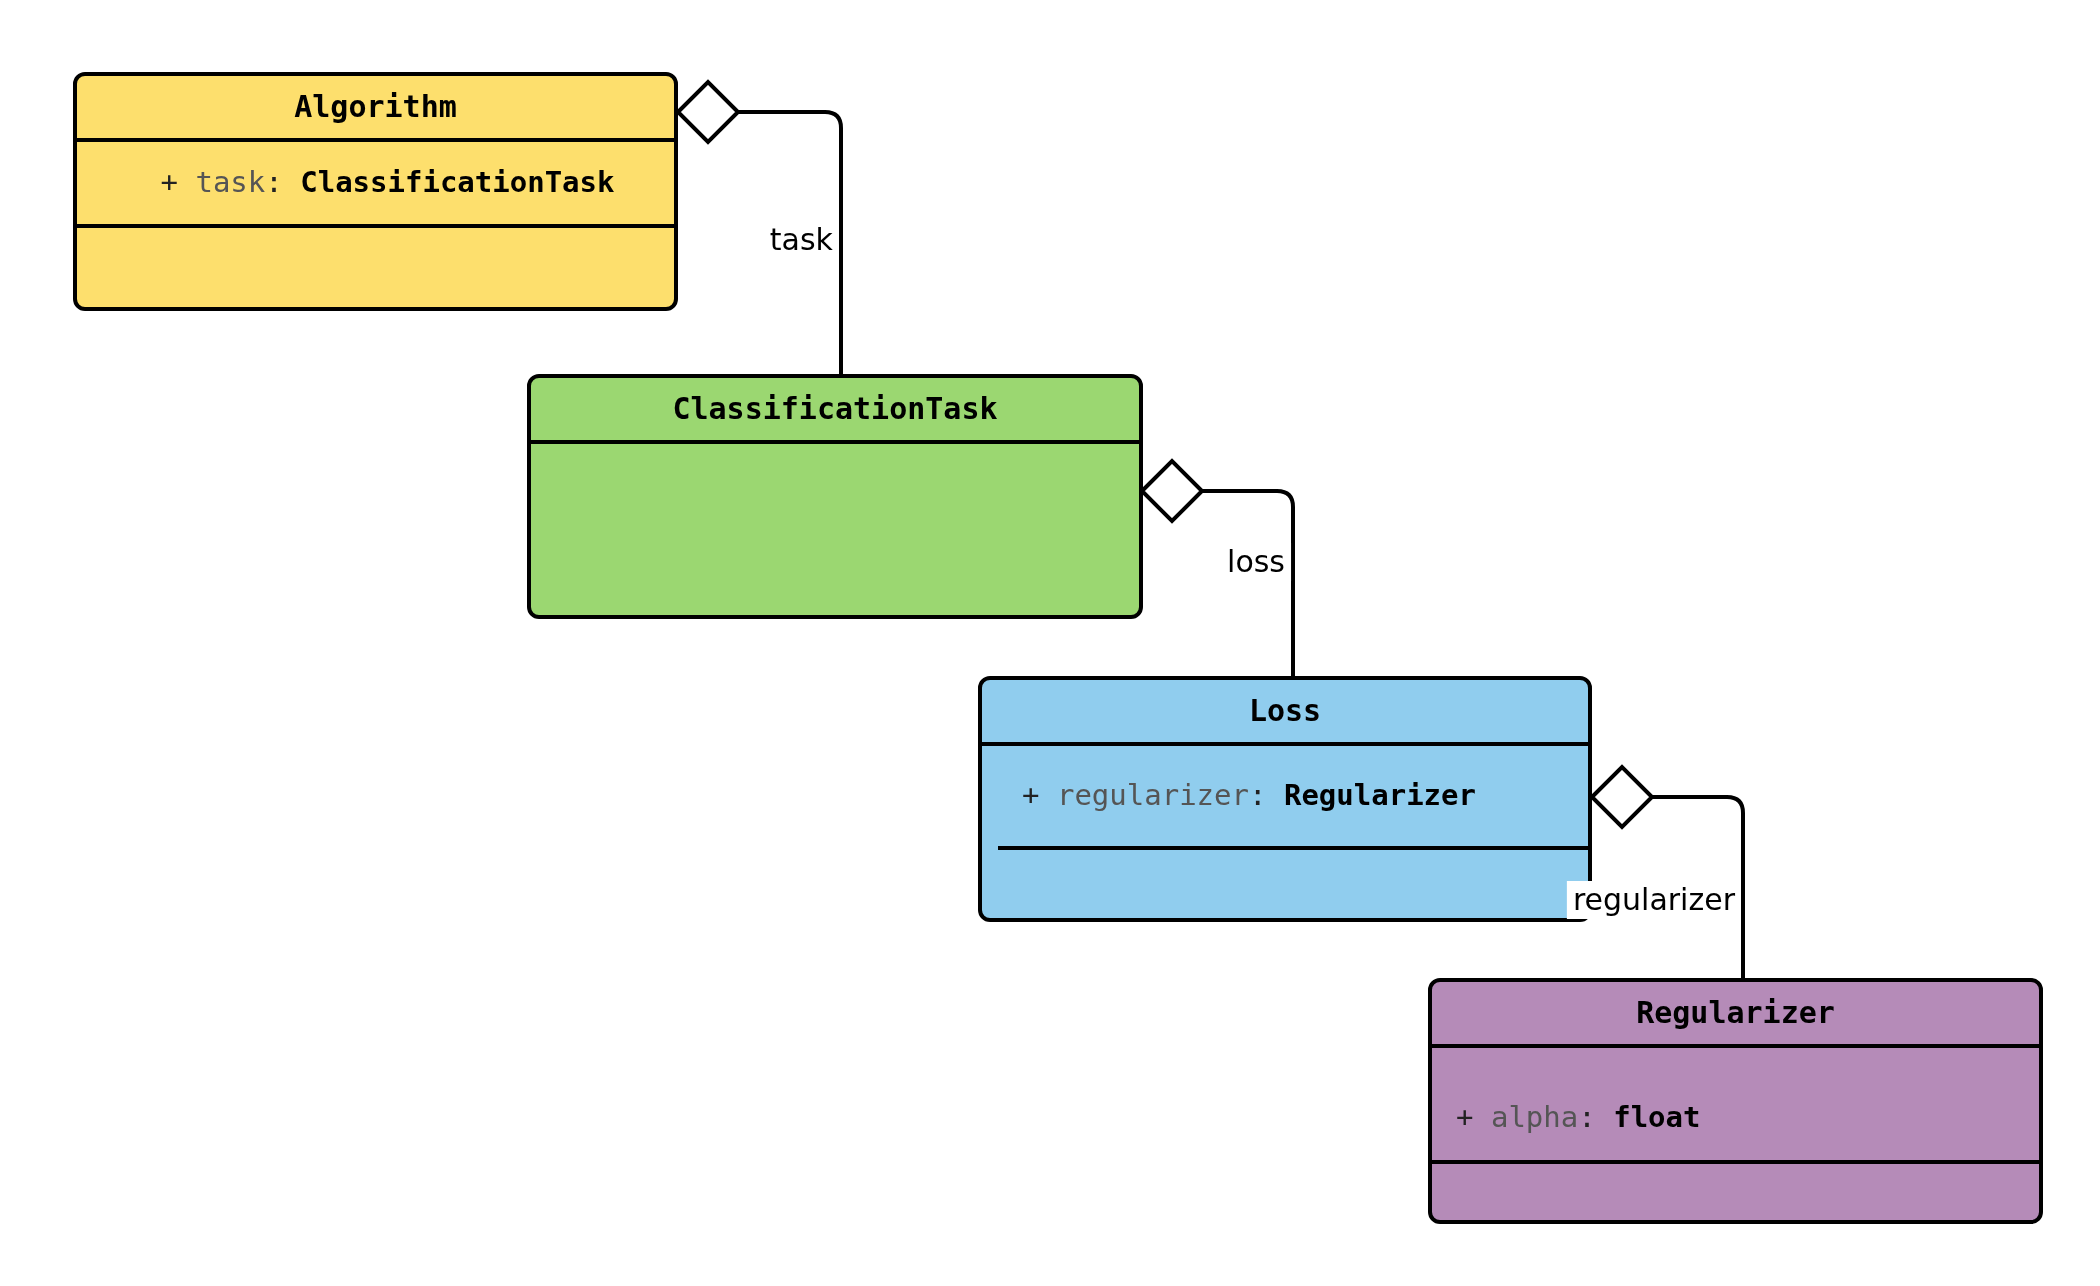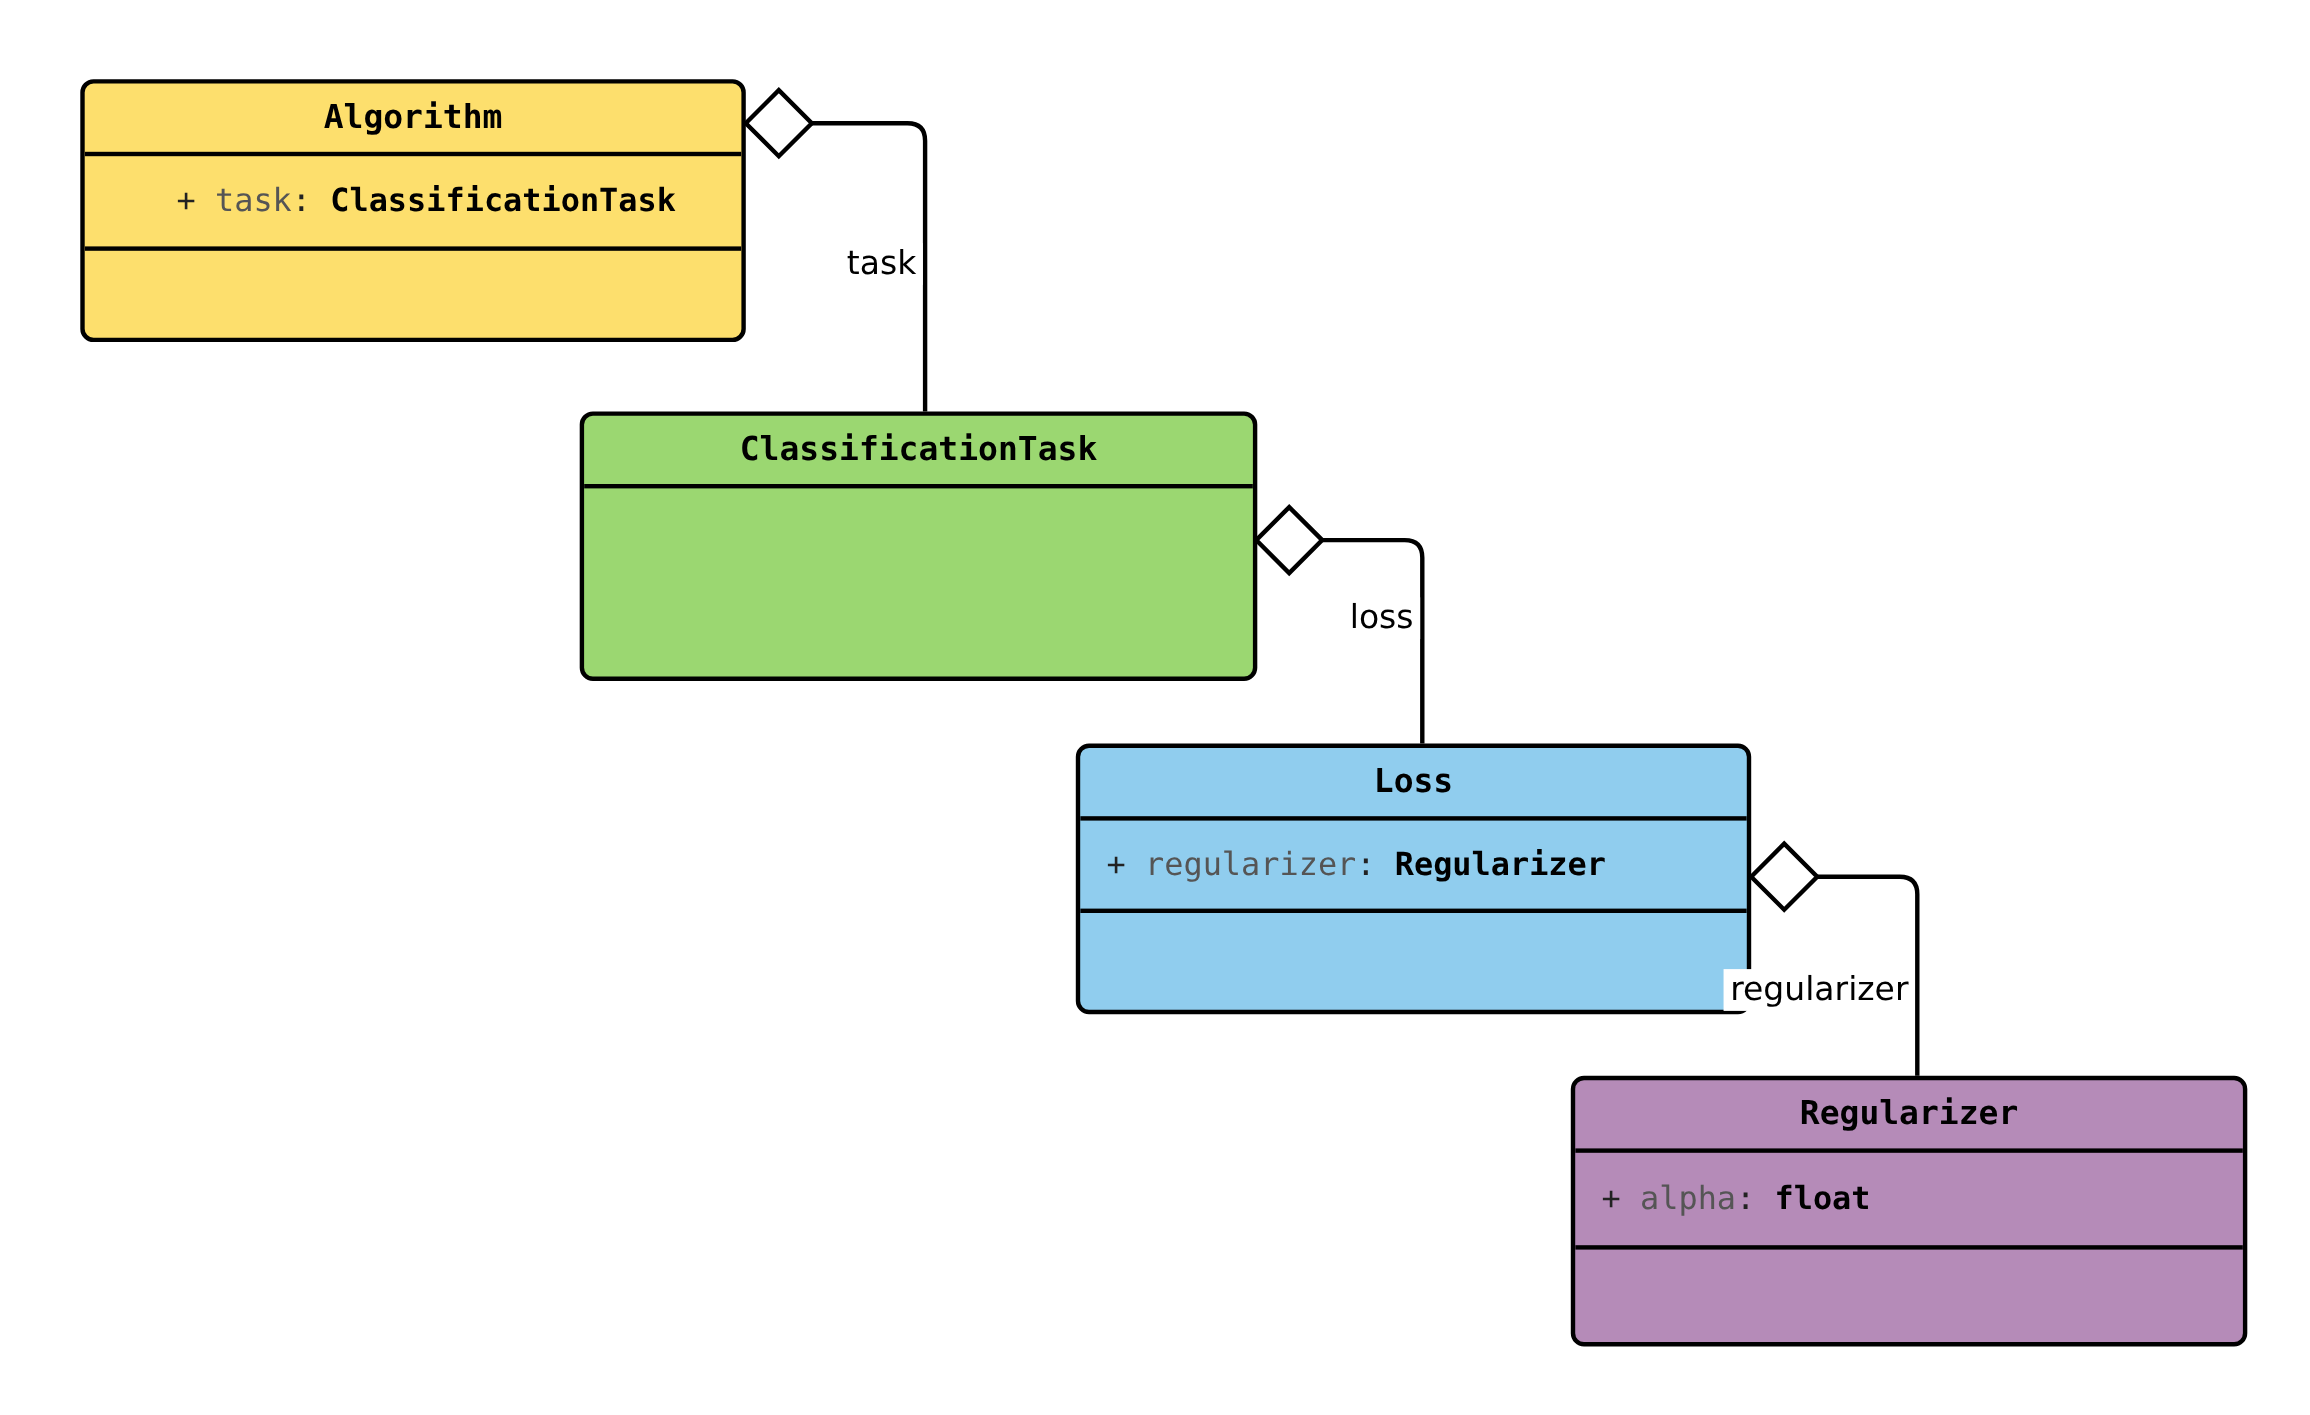--- a/index.html
+++ b/index.html
@@ -126,28 +126,28 @@
           <div class="uml-member"><span class="vis">+</span> <span class="mname">task</span><span class="mcolon">:</span> <span class="mtype">ClassificationTask</span></div>
         </div>
         <div class="uml-methods"></div>
       </div>
       <div class="uml-class" style="left: 527px; top: 374px; width: 616px; height: 245px; background: rgb(155, 215, 113);">
         <div class="uml-title" style="height: 66px;">ClassificationTask</div>
         <div class="uml-methods"></div>
       </div>
       <div class="uml-class" style="left: 978px; top: 676px; width: 614px; height: 246px; background: rgb(144, 205, 238);">
         <div class="uml-title" style="height: 66px;">Loss</div>
-        <div class="uml-attrs" style="height: 84px;">
+        <div class="uml-attrs" style="height: 104px; margin-left: 16px;">
           <div class="uml-member"><span class="vis">+</span> <span class="mname">regularizer</span><span class="mcolon">:</span> <span class="mtype">Regularizer</span></div>
         </div>
         <div class="uml-methods"></div>
       </div>
       <div class="uml-class" style="left: 1428px; top: 978px; width: 615px; height: 246px; background: rgb(181, 139, 184);">
         <div class="uml-title" style="height: 66px;">Regularizer</div>
-        <div class="uml-attrs" style="height: 88px;">
+        <div class="uml-attrs" style="height: 88px; margin-top: 28px;">
           <div class="uml-member"><span class="vis">+</span> <span class="mname">alpha</span><span class="mcolon">:</span> <span class="mtype">float</span></div>
         </div>
         <div class="uml-methods"></div>
       </div>
     </div>
 
   <div id="label-layer">
       <div class="edge-label" style="left: 839px; top: 240px;">task</div>
       <div class="edge-label" style="left: 1291px; top: 562px;">loss</div>
       <div class="edge-label" style="left: 1741px; top: 900px;">regularizer</div>

